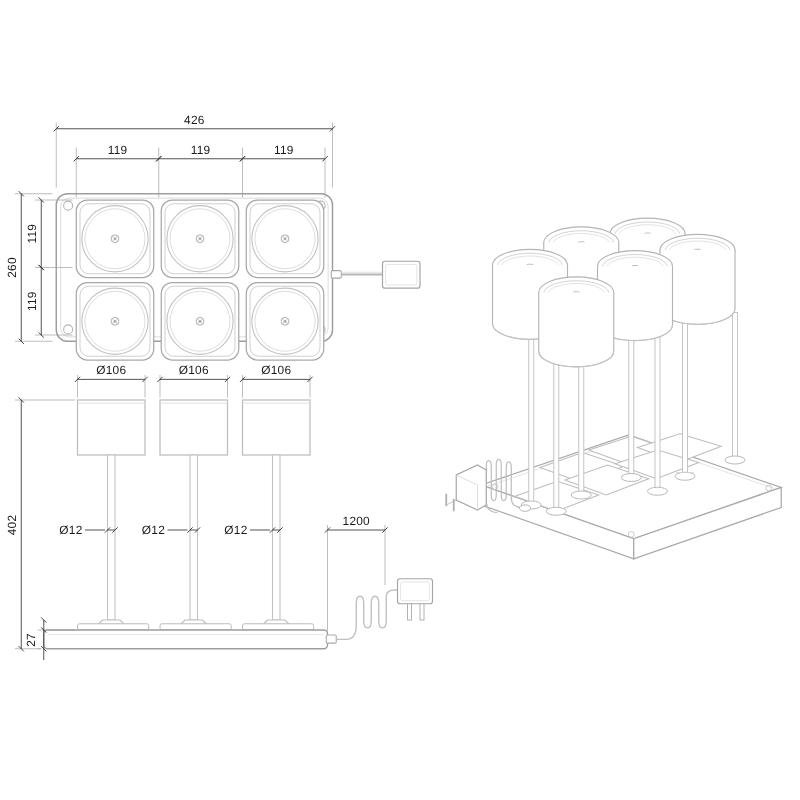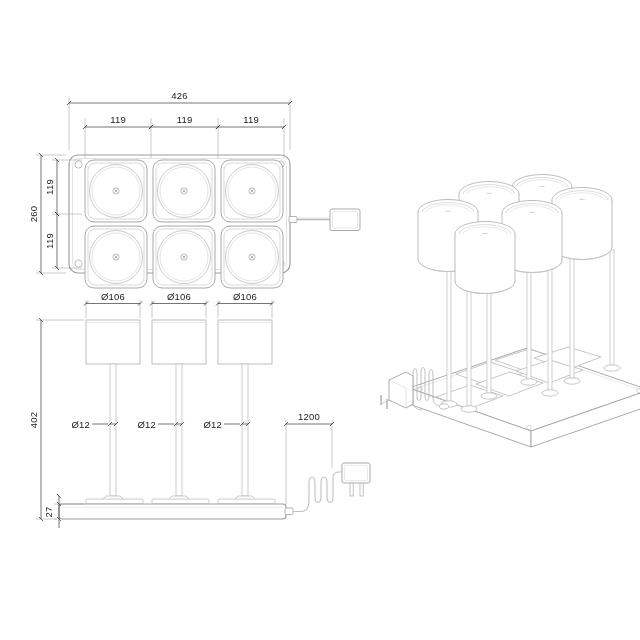--- a/index.html
+++ b/index.html
@@ -3,21 +3,21 @@
 <meta charset="utf-8">
 <style>
   html,body{margin:0;padding:0;}
   body{
     width:640px;height:640px;
     background:#ffffff;
     font-family:"Liberation Sans", sans-serif;
     overflow:hidden;
     position:relative;
   }
-  #sheet{position:absolute;inset:0;margin-left:24px;}
+  #sheet{position:absolute;inset:0;}
   svg{display:block;}
   .dimtext{
     font-family:"Liberation Sans", sans-serif;
     font-size:9.5px;
     fill:#1a1a1a;
     letter-spacing:0.2px;
   }
 </style>
 </head>
 <body>

